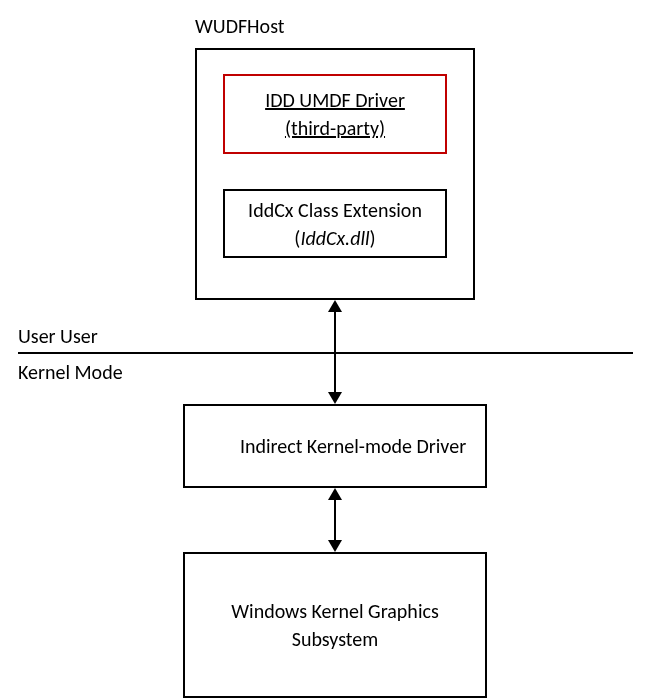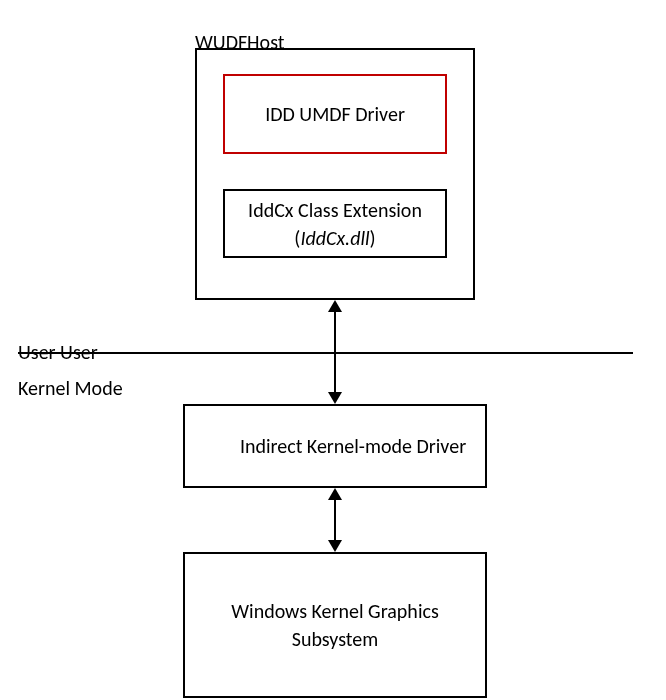--- a/index.html
+++ b/index.html
@@ -21,21 +21,20 @@
       justify-content: center;
       text-align: center;
       background: #fff;
       line-height: 1.4;
     }
     .box.red { border: 2px solid #c00000; }
     .italic { font-style: italic; }
     .label {
       position: absolute;
       font-size: 20px;
-      margin-top: 16px;
     }
     .hr {
       position: absolute;
       border: none;
       border-top: 2px solid #000;
       background: #000;
     }
     .arrow-line {
       position: absolute;
       width: 2px;
@@ -55,22 +54,23 @@
     .arrow-head-up { border-bottom: 12px solid #000; }
     .arrow-head-down { border-top: 12px solid #000; }
   </style>
 </head>
 <body>
 
 <div class="label" style="left:195px; top:14px;">WUDFHost</div>
 
 <div class="box" style="left:195px; top:48px; width:280px; height:252px; justify-content:flex-start;"></div>
 
-<div class="box red" style="left:223px; top:74px; width:224px; height:80px;">
+<div class="box red" style="left:223px; top:74px; width:224px; height:80px;text-decoration:underline;">
   <div>IDD UMDF Driver</div>
+  <div>(third-party)</div>
 </div>
 
 <div class="box" style="left:223px; top:189px; width:224px; height:69px;">
   <div>IddCx Class Extension</div>
   <div>
     <span>(</span><span class="italic">IddCx.dll</span><span>)</span>
   </div>
 </div>
 
 <div class="arrow-wrap">

